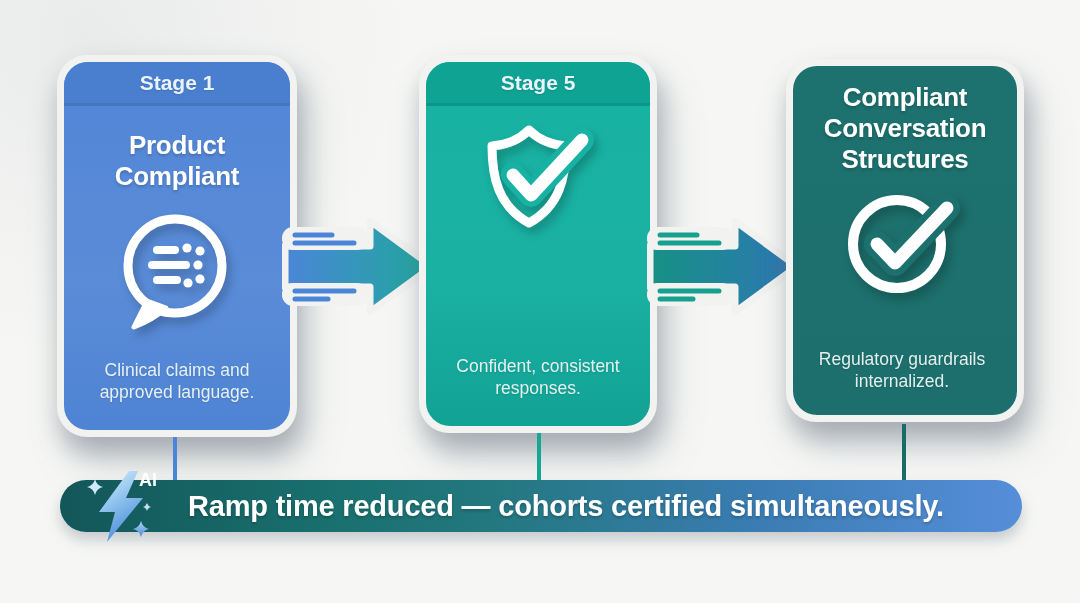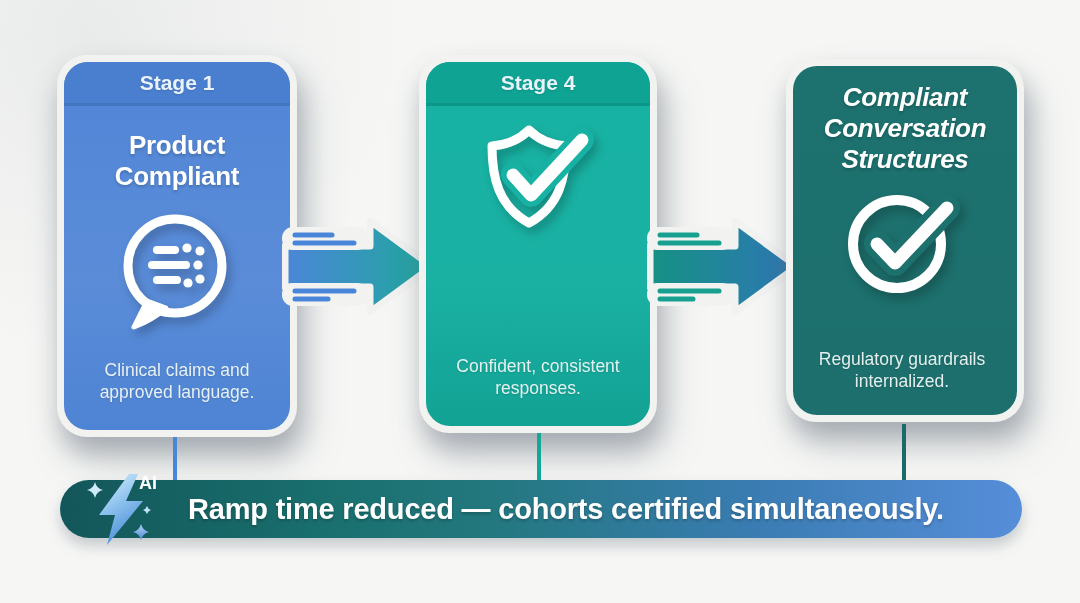--- a/index.html
+++ b/index.html
@@ -59,21 +59,21 @@
   .card3 .card-header { background: #155f5e; }
 
   .card-title {
     margin-top: 24px;
     padding: 0 18px;
     text-align: center;
     font-size: 26px; line-height: 1.2; font-weight: 700;
     letter-spacing: -0.3px;
     text-shadow: 0 2px 3px rgba(0,0,0,0.18);
   }
-  .card3-wrap .card-title { margin-top: 16px; font-style: italic; }
+  .card3-wrap .card-title { margin-top: 16px; }
   .card-icon {
     margin-top: 14px;
     filter: drop-shadow(4px 6px 5px rgba(0,0,0,0.22));
   }
   .card3-wrap .card-icon { margin-top: 10px; }
   .card-desc {
     margin-top: auto;
     margin-bottom: 26px;
     padding: 0 20px;
     text-align: center;
@@ -91,21 +91,21 @@
   
   .connector { position: absolute; width: 4px; }
   .connector1 { left: 173px; top: 437px; height: 44px; background: #4a86d8; }
   .connector2 { left: 537px; top: 433px; height: 48px; background: #13a795; }
   .connector3 { left: 902px; top: 424px; height: 57px; background: #1a6b67; }
 
   
   .banner {
     position: absolute;
     left: 60px; top: 480px;
-    width: 962px; height: 58px;
+    width: 962px; height: 52px;
     border-radius: 33px;
     background: linear-gradient(90deg, #13565a 0%, #19706e 28%, #23787f 45%, #3a7cb2 72%, #568ed9 100%);
     display: flex; align-items: center;
     box-shadow: 0 8px 14px rgba(110,120,132,0.35);
   }
   .banner-icon { flex: none; margin-left: 24px; }
   .banner-text {
     flex: 1;
     text-align: center;
     padding-right: 56px;
@@ -158,21 +158,21 @@
       <line x1="13" y1="27" x2="50" y2="27" stroke="#4a86d8" stroke-width="5" stroke-linecap="round"></line>
       <line x1="13" y1="35" x2="72" y2="35" stroke="#4a86d8" stroke-width="5" stroke-linecap="round"></line>
       <rect x="0" y="75" width="86" height="23" rx="11" fill="#f2f3f1"></rect>
       <line x1="13" y1="83" x2="72" y2="83" stroke="#4a86d8" stroke-width="5" stroke-linecap="round"></line>
       <line x1="13" y1="91" x2="46" y2="91" stroke="#4a86d8" stroke-width="5" stroke-linecap="round"></line>
     </g>
   </svg>
 
   <div class="card-wrap card2-wrap">
     <div class="card card2">
-      <div class="card-header">Stage 4</div>
+      <div class="card-header">Stage 5</div>
       <svg class="card-icon" width="140" height="126" viewBox="0 0 140 126">
         <path d="M61,10 C71,20 84,25 98,26 C98,57 92,86 61,103 C30,86 24,57 24,26 C38,25 51,20 61,10 Z" fill="none" stroke="#ffffff" stroke-width="9" stroke-linejoin="round"></path>
         <polyline points="45,55 63,75 114,20" fill="none" stroke="#17b2a3" stroke-width="24" stroke-linecap="round" stroke-linejoin="round"></polyline>
         <polyline points="45,55 63,75 114,20" fill="none" stroke="#ffffff" stroke-width="13" stroke-linecap="round" stroke-linejoin="round"></polyline>
       </svg>
       <div class="card-desc">Confident, consistent responses.</div>
     </div>
   </div>
 
   <svg class="flow-arrow arrow2" width="155" height="118" viewBox="0 0 155 118">

